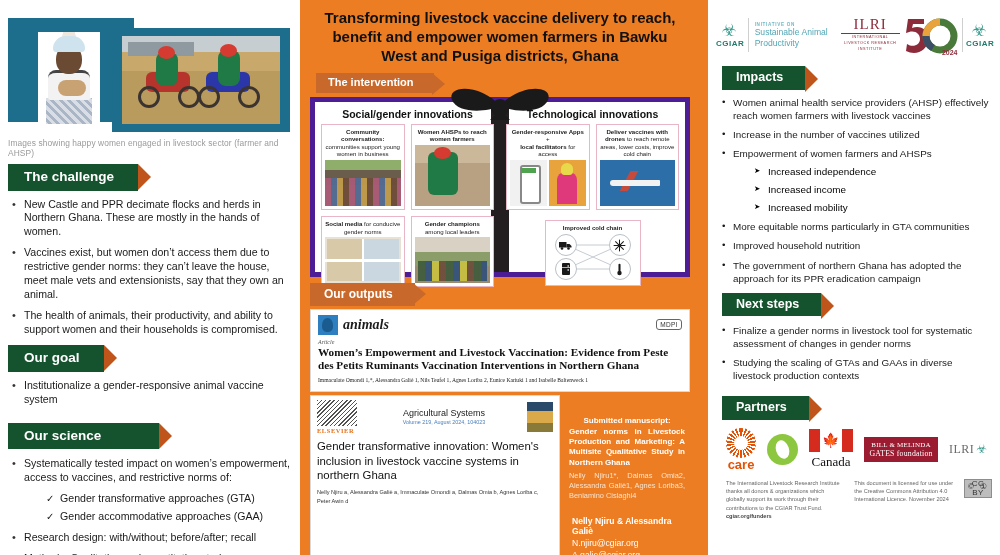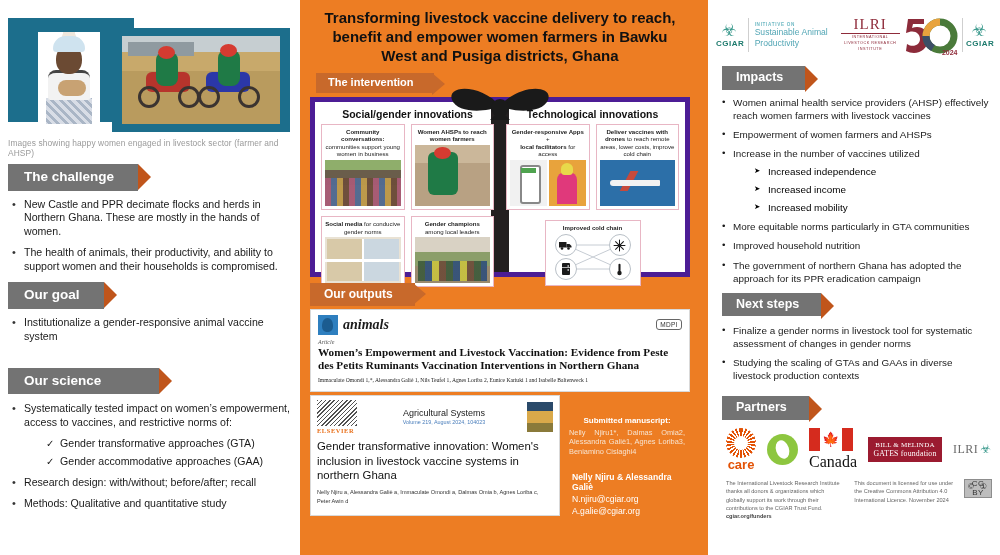--- a/index.html
+++ b/index.html
@@ -13,21 +13,21 @@
 
   
   .col-left   { position:absolute; left:0;   top:4px; width:300px; height:555px; background:#fff; }
   .col-center { position:absolute; left:300px; top:0; width:400px; height:555px; background:#ED7D23; }
   .col-right  { position:absolute; left:700px; top:0; width:300px; height:555px; background:#fff; }
   .right-strip{ position:absolute; left:700px; top:0; width:8px; height:555px; background:#ED7D23; }
 
   
   .ribbon {
     position:relative; display:inline-block;
-    background:#737373; color:#fff;
+    background:#14532d; color:#fff;
     font-weight:bold; line-height:1;
     padding:5px 22px 6px 14px;
   }
   .ribbon::after{
     content:""; position:absolute; right:-13px; top:0;
     border-left:13px solid #C0551B;
     border-top:13px solid transparent;
     border-bottom:13px solid transparent;
   }
 
@@ -244,21 +244,21 @@
   .care-logo{ text-align:center; }
   .care-burst{ width:30px; height:30px; border-radius:50%; background:
       repeating-conic-gradient(#E35205 0 8deg, #fff 8deg 16deg); position:relative;}
   .care-burst::after{content:"";position:absolute;inset:8px;border-radius:50%;background:#fff;}
   .care-word{ font-size:13px; font-weight:bold; color:#E35205; line-height:.9; margin-top:1px;}
   .iffa{ width:31px; height:31px; border-radius:50%; background:#8DC63F; position:relative; }
   .iffa::after{content:"";position:absolute;left:9px;top:6px;width:13px;height:19px;border-radius:50% 50% 50% 50%;background:#fff;transform:rotate(-18deg);}
   .canada{ text-align:center; }
   .can-flag{ width:44px; height:23px; background:linear-gradient(90deg,#D52B1E 0 25%, #fff 25% 75%, #D52B1E 75% 100%); position:relative;}
   .can-leaf{position:absolute;left:50%;top:50%;transform:translate(-50%,-50%);font-size:14px;color:#D52B1E;line-height:1;}
-  .can-word{ font-family:"Liberation Serif", serif; font-size:16px; color:#111; margin-top:2px;}
+  .can-word{ font-family:"Liberation Serif", serif; font-size:13px; color:#111; margin-top:2px;}
   .gates{ background:#9B1B30; color:#fff; padding:4px 5px; text-align:center; width:74px;}
   .gates-l1{ font-family:"Liberation Serif", serif; font-size:7px; letter-spacing:.2px;}
   .gates-l2{ font-family:"Liberation Serif", serif; font-size:7.8px; letter-spacing:.2px;}
   .ilri-small{ display:flex; align-items:center; gap:2px; }
   .ilri-small .w{ font-family:"Liberation Serif", serif; font-size:12px; color:#6b6b6b; letter-spacing:.5px;}
   .ilri-small .m{ font-size:12px; color:#3f9c8f;}
 
   .fineprint{ display:flex; gap:10px; padding:6px 8px 0 18px; align-items:flex-start;}
   .fp-col{ font-size:5.6px; line-height:1.5; color:#666; width:128px;}
   .fp-col b{ color:#444; }
@@ -407,20 +407,21 @@
             </div>
             <div class="els-cover"></div>
           </div>
           <div class="els-title">Gender transformative innovation: Women's inclusion in livestock vaccine systems in northern Ghana</div>
           <div class="els-authors">Nelly Njiru a, Alessandra Galiè a, Immaculate Omondi a, Dalmas Omia b, Agnes Loriba c, Peter Awin d</div>
         </div>
 
         <div class="right-col-center">
           <div class="submitted-box">
             <div class="sub-label">Submitted manuscript:</div>
+            <div class="sub-title">Gender norms in Livestock Production and Marketing: A Multisite Qualitative Study in Northern Ghana</div>
             <div class="sub-authors">Nelly Njiru1*, Dalmas Omia2, Alessandra Galiè1, Agnes Loriba3, Beniamino Cislaghi4</div>
           </div>
           <div class="contact">
             <div class="contact-names">Nelly Njiru &amp; Alessandra Galiè</div>
             <div class="contact-mail">N.njiru@cgiar.org</div>
             <div class="contact-mail">A.galie@cgiar.org</div>
           </div>
         </div>
       </div>
     </div>
@@ -457,31 +458,32 @@
       </div>
     </div>
 
     <div class="caption">Images showing happy women engaged in livestock sector (farmer and AHSP)</div>
 
     <div class="left-head">
       <span class="ribbon left-r">The challenge</span>
     </div>
     <ul class="bullets" style="margin-right:8px;">
       <li>New Castle and PPR decimate flocks and herds in Northern Ghana. These are mostly in the hands of women.</li>
+      <li>Vaccines exist, but women don’t access them due to restrictive gender norms: they can’t leave the house, meet male vets and extensionists, say that they own an animal.</li>
       <li>The health of animals, their productivity, and ability to support women and their households is compromised.</li>
     </ul>
 
     <div class="left-head" style="margin-top:8px;">
       <span class="ribbon left-r">Our goal</span>
     </div>
     <ul class="bullets" style="margin-right:6px;">
       <li>Institutionalize a gender-responsive animal vaccine system</li>
     </ul>
 
-    <div class="left-head" style="margin-top:24px;">
+    <div class="left-head" style="margin-top:16px;">
       <span class="ribbon left-r" style="padding-right:58px;">Our science</span>
     </div>
     <ul class="bullets" style="margin-right:8px;margin-top:8px;">
       <li>Systematically tested impact on women’s empowerment, access to vaccines, and restrictive norms of:</li>
     </ul>
     <ul class="checks">
       <li>Gender transformative approaches (GTA)</li>
       <li>Gender accommodative approaches (GAA)</li>
     </ul>
     <ul class="bullets" style="margin-right:8px;">
@@ -527,22 +529,22 @@
           <div class="cg-word">CGIAR</div>
         </div>
       </div>
     </div>
 
     <div class="r-ribbon">
       <span class="ribbon rr">Impacts</span>
     </div>
     <ul class="rbullets" style="margin-right:8px;">
       <li>Women animal health service providers (AHSP) effectively reach women farmers with livestock vaccines</li>
+      <li>Increase in the number of vaccines utilized</li>
       <li>Empowerment of women farmers and AHSPs</li>
-      <li>Increase in the number of vaccines utilized</li>
     </ul>
     <ul class="arrows">
       <li>Increased independence</li>
       <li>Increased income</li>
       <li>Increased mobility</li>
     </ul>
     <ul class="rbullets" style="margin-right:8px;">
       <li>More equitable norms particularly in GTA communities</li>
       <li>Improved household nutrition</li>
       <li>The government of northern Ghana has adopted the approach for its PPR eradication campaign</li>

